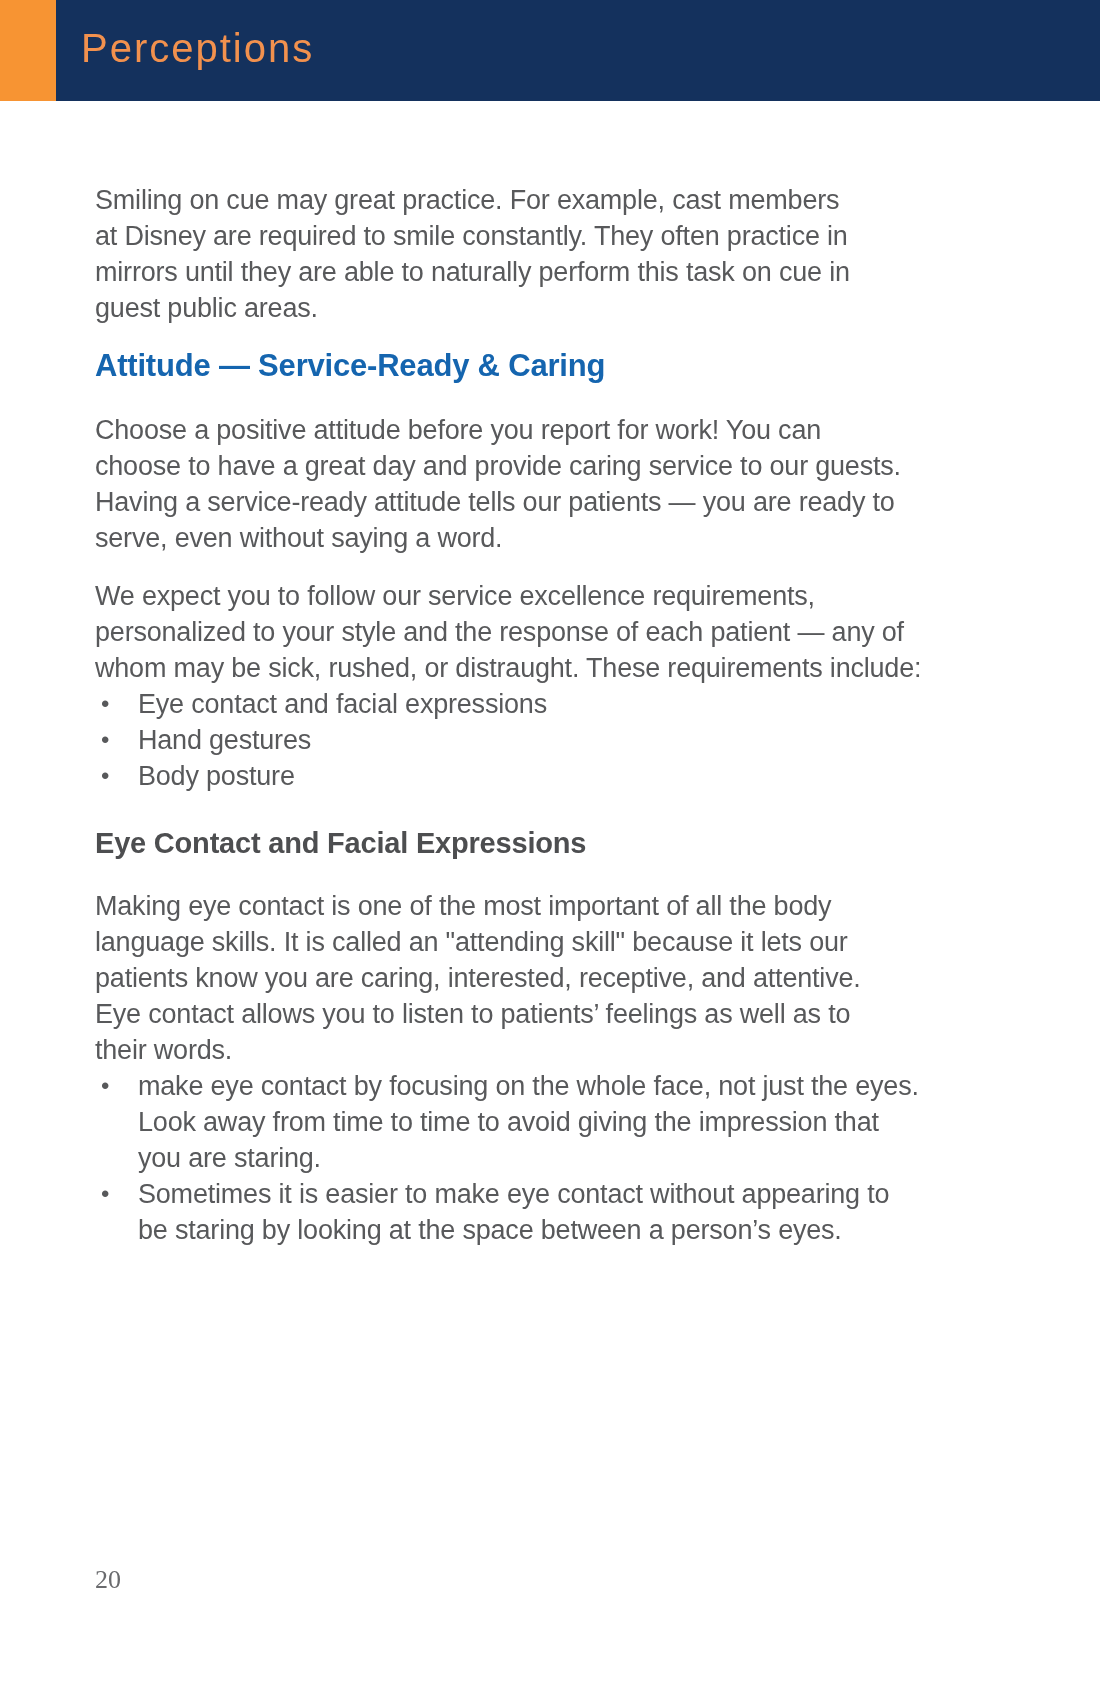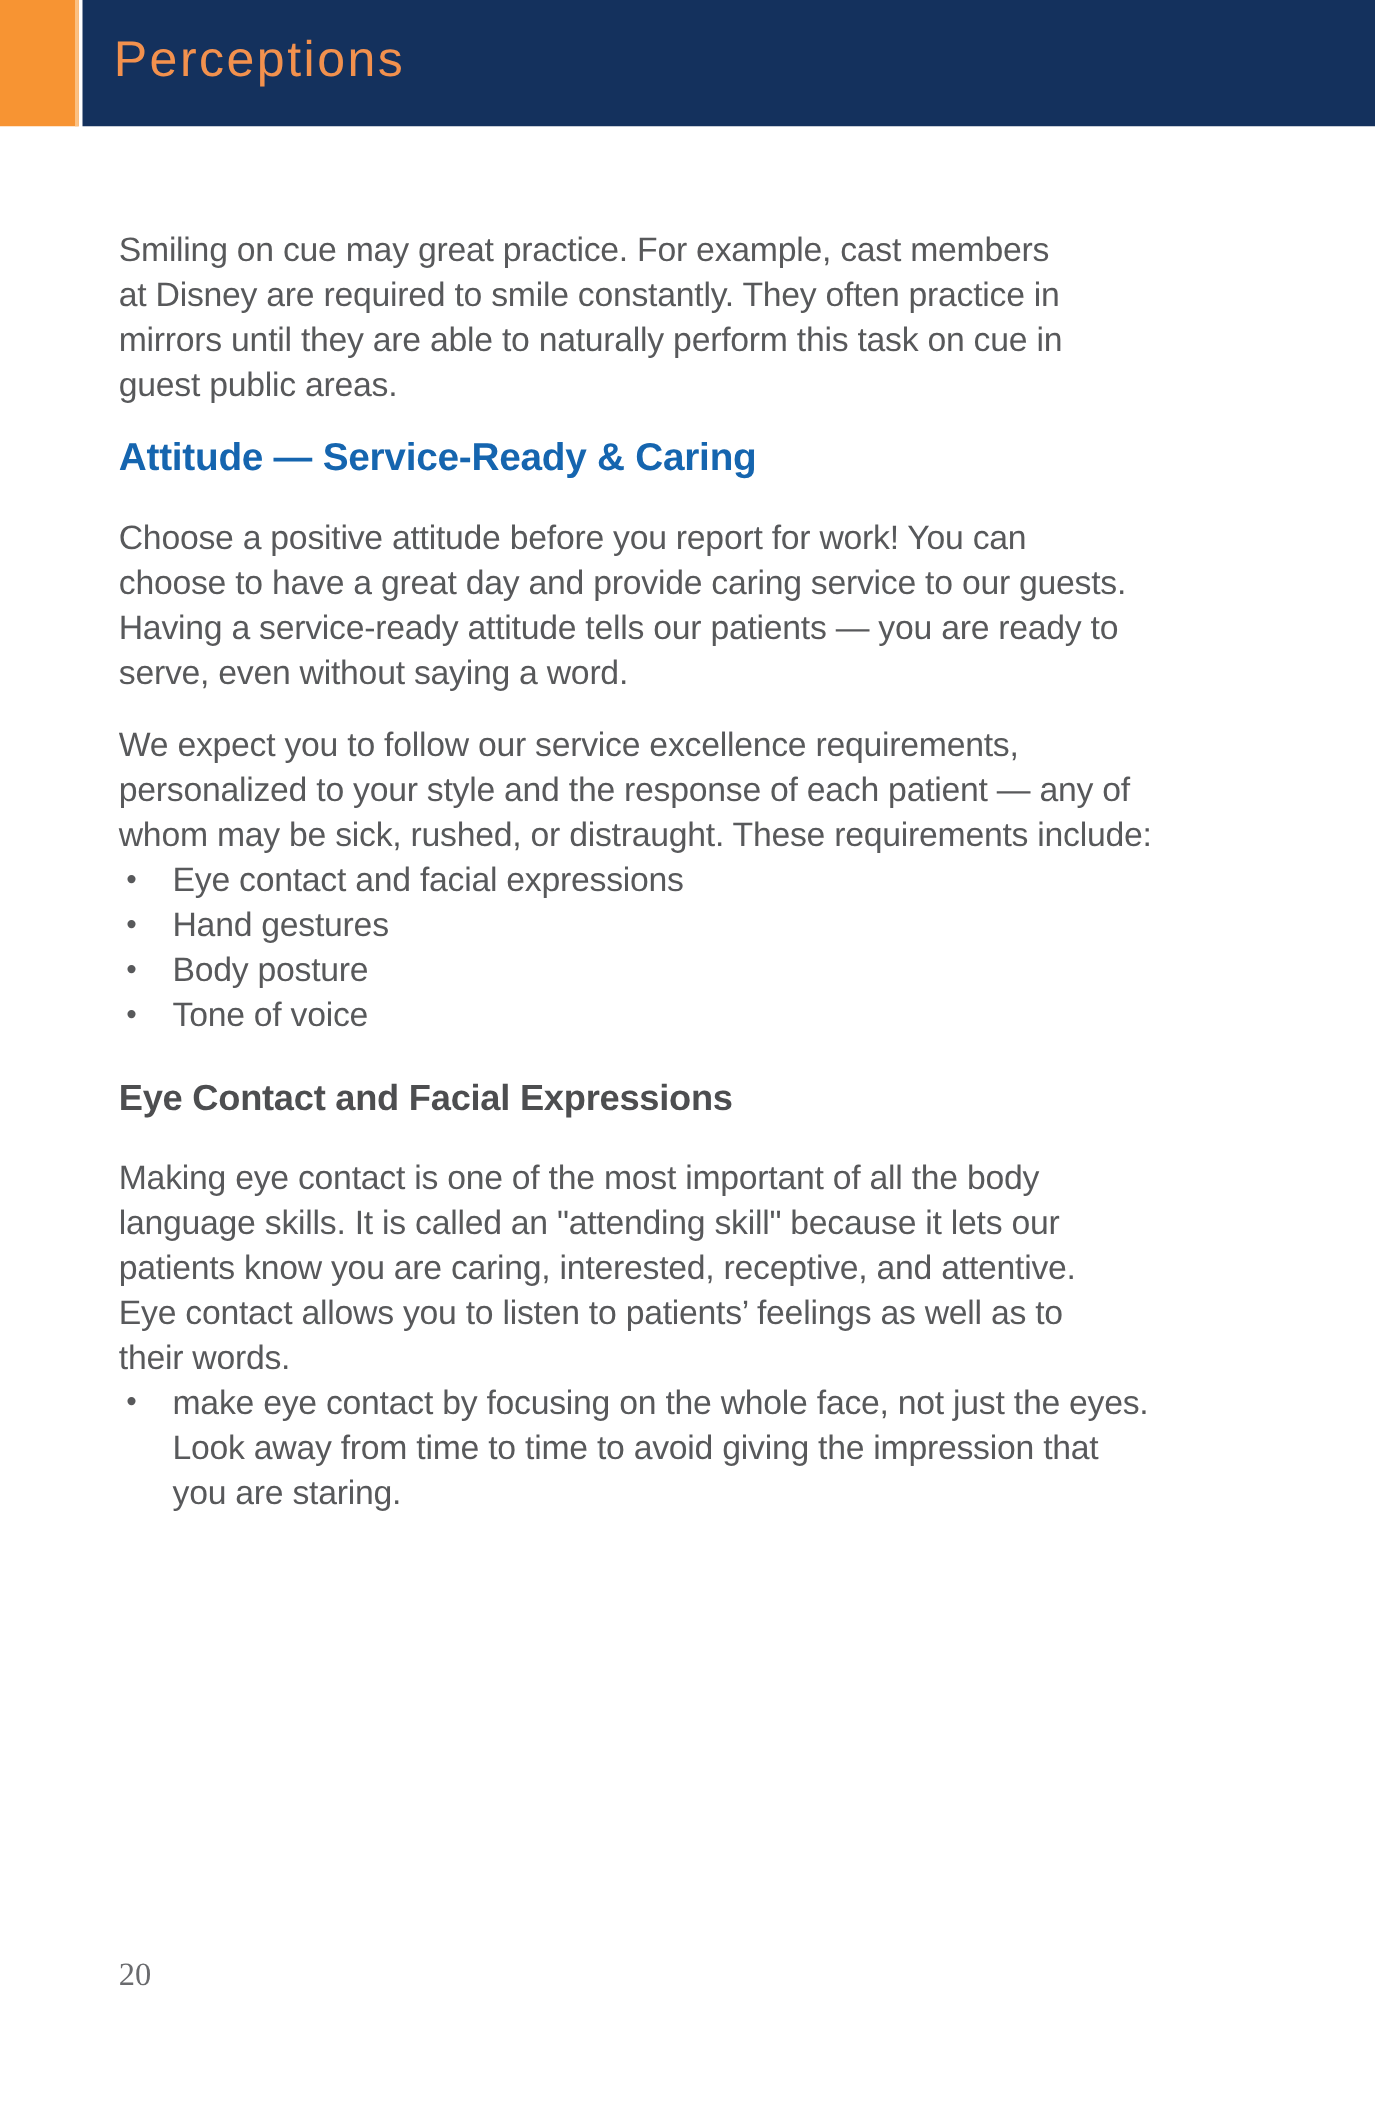--- a/index.html
+++ b/index.html
@@ -12,21 +12,21 @@
     overflow: hidden;
   }
   
   .header { position: absolute; top: 0; left: 0; width: 1100px; height: 101px; }
   .accent-block {
     position: absolute; left: 0; top: 0; width: 60px; height: 101px;
     background: #F79433;
     border-right: 3px solid #FBC183;
   }
   .navy-bar {
-    position: absolute; left: 66px; top: 0; right: 0; height: 101px;
+    position: absolute; left: 56px; top: 0; right: 0; height: 101px;
     background: #14315D;
     display: flex; align-items: center;
   }
   .navy-title {
     color: #F2914E;
     font-size: 40px;
     font-weight: 300;
     letter-spacing: 2px;
     padding-left: 25px;
     padding-bottom: 4px;
@@ -123,40 +123,41 @@
     <ul class="blist mt-ul1">
       <li>
         <div>Eye contact and facial expressions</div>
       </li>
       <li>
         <div>Hand gestures</div>
       </li>
       <li>
         <div>Body posture</div>
       </li>
-      <li>
-        <div>Tone of voice</div>
-      </li>
     </ul>
 
     <div class="h-dark">Eye Contact and Facial Expressions</div>
 
     <div class="para mt-p4">
       <div>Making eye contact is one of the most important of all the body</div>
       <div>language skills. It is called an "attending skill" because it lets our</div>
       <div>patients know  you are caring, interested, receptive, and attentive.</div>
       <div>Eye contact allows you to listen to patients’ feelings as well as to</div>
       <div>their words.</div>
     </div>
 
     <ul class="blist mt-ul2">
       <li>
         <div>make eye contact by focusing on the whole face, not just the eyes.</div>
         <div>Look away from time to time to avoid giving the impression that</div>
         <div>you are staring.</div>
       </li>
+      <li>
+        <div>Sometimes it is easier to make eye contact without appearing to</div>
+        <div>be staring by looking at the space between a person’s eyes.</div>
+      </li>
     </ul>
 
   </div>
 
   <div class="page-number">20</div>
 
 </div>
 
 </body></html>

